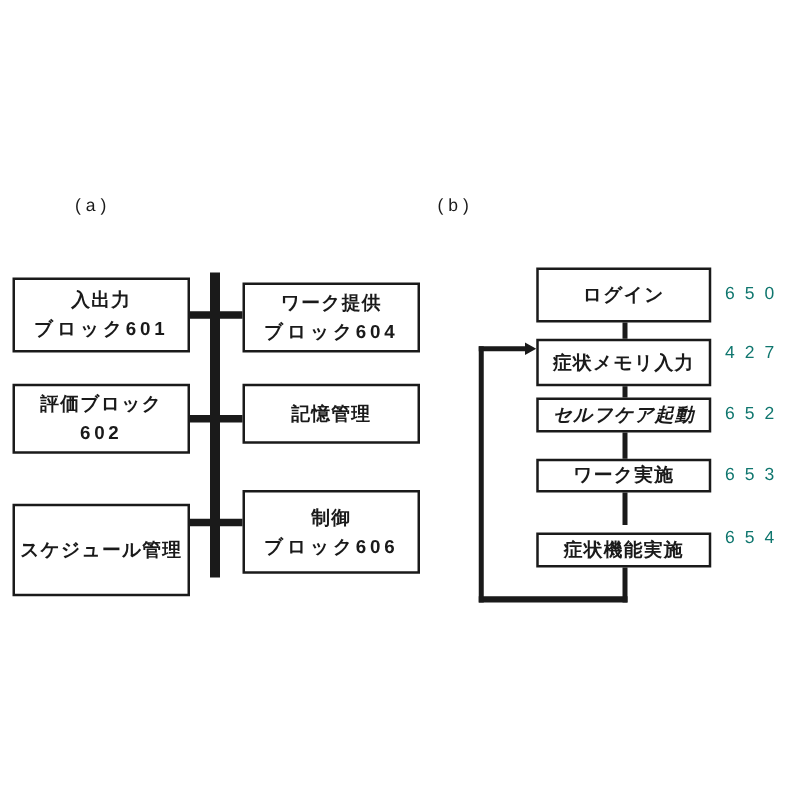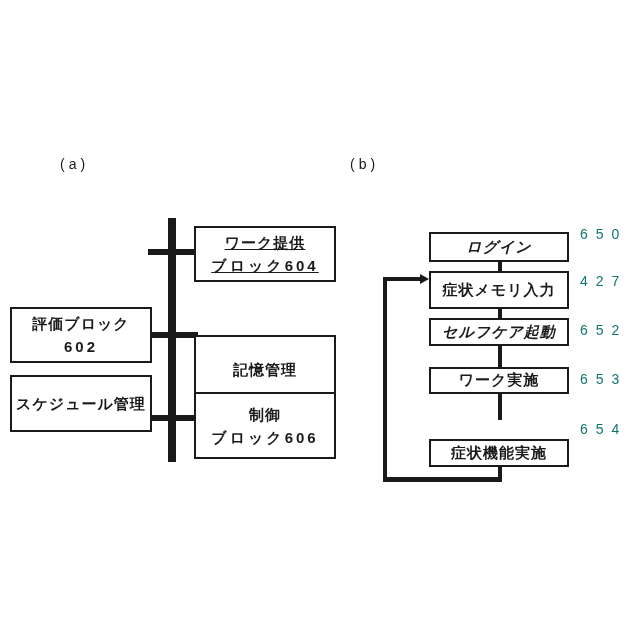--- a/index.html
+++ b/index.html
@@ -69,63 +69,67 @@
 <div id="canvas">
 
   <div class="panel-label" style="left:60px; top:156px;">(a)</div>
   <div class="panel-label" style="left:350px; top:156px;">(b)</div>
 
   <div class="line" style="left:148px; top:249px; width:50px; height:6px;"></div>
   <div class="line" style="left:148px; top:332px; width:50px; height:6px;"></div>
   <div class="line" style="left:148px; top:415px; width:50px; height:6px;"></div>
   <div class="line" style="left:168px; top:218px; width:8px; height:244px;"></div>
 
+  <div class="box box-a" style="top:222px; height:60px;">
+    <div>入出力</div>
+    <div class="num-line">ブロック601</div>
+  </div>
   <div class="box box-a" style="top:307px; height:56px;">
     <div>評価ブロック</div>
     <div class="num-line">602</div>
   </div>
-  <div class="box box-a" style="top:375px; height:57px;">
+  <div class="box box-a" style="top:403px; height:74px;">
     <div>スケジュール管理</div>
   </div>
-  <div class="box box-a2" style="top:226px; height:56px;text-decoration:underline;">
+  <div class="box box-a2" style="top:226px; height:56px;">
     <div>ワーク提供</div>
     <div class="num-line">ブロック604</div>
   </div>
-  <div class="box box-a2" style="top:307px; height:68px;margin-top:28px;">
+  <div class="box box-a2" style="top:307px; height:48px;">
     <div>記憶管理</div>
   </div>
   <div class="box box-a2" style="top:392px; height:67px;">
     <div>制御</div>
     <div class="num-line">ブロック606</div>
   </div>
 
   <div class="line" style="left:498px; top:246px; width:4px; height:27px;"></div>
   <div class="line" style="left:498px; top:295px; width:4px; height:25px;"></div>
   <div class="line" style="left:498px; top:343px; width:4px; height:27px;"></div>
   <div class="line" style="left:498px; top:392px; width:4px; height:28px;"></div>
 
   <div class="line" style="left:498px; top:443px; width:4px; height:39px;"></div>
   <div class="line" style="left:383px; top:477px; width:119px; height:5px;"></div>
   <div class="line" style="left:383px; top:277px; width:4px; height:205px;"></div>
   <div class="line" style="left:383px; top:277px; width:38px; height:4px;"></div>
   <div class="arrowhead-right" style="left:420px; top:274px;"></div>
 
-  <div class="box box-b" style="top:232px; height:30px;font-style:italic;">
+  <div class="box box-b" style="top:214px; height:44px;">
     <div>ログイン</div>
   </div>
   <div class="box box-b" style="top:271px; height:38px;">
     <div>症状メモリ入力</div>
   </div>
   <div class="box box-b" style="top:318px; height:28px;font-style:italic;">
     <div>セルフケア起動</div>
   </div>
   <div class="box box-b" style="top:367px; height:27px;">
     <div>ワーク実施</div>
   </div>
-  <div class="box box-b" style="top:439px; height:28px;">
+  <div class="box box-b" style="top:426px; height:28px;">
     <div>症状機能実施</div>
   </div>
 
   <div class="ref-num" style="top:226px;">650</div>
   <div class="ref-num" style="top:273px;">427</div>
   <div class="ref-num" style="top:322px;">652</div>
   <div class="ref-num" style="top:371px;">653</div>
   <div class="ref-num" style="top:421px;">654</div>
 
 </div>

